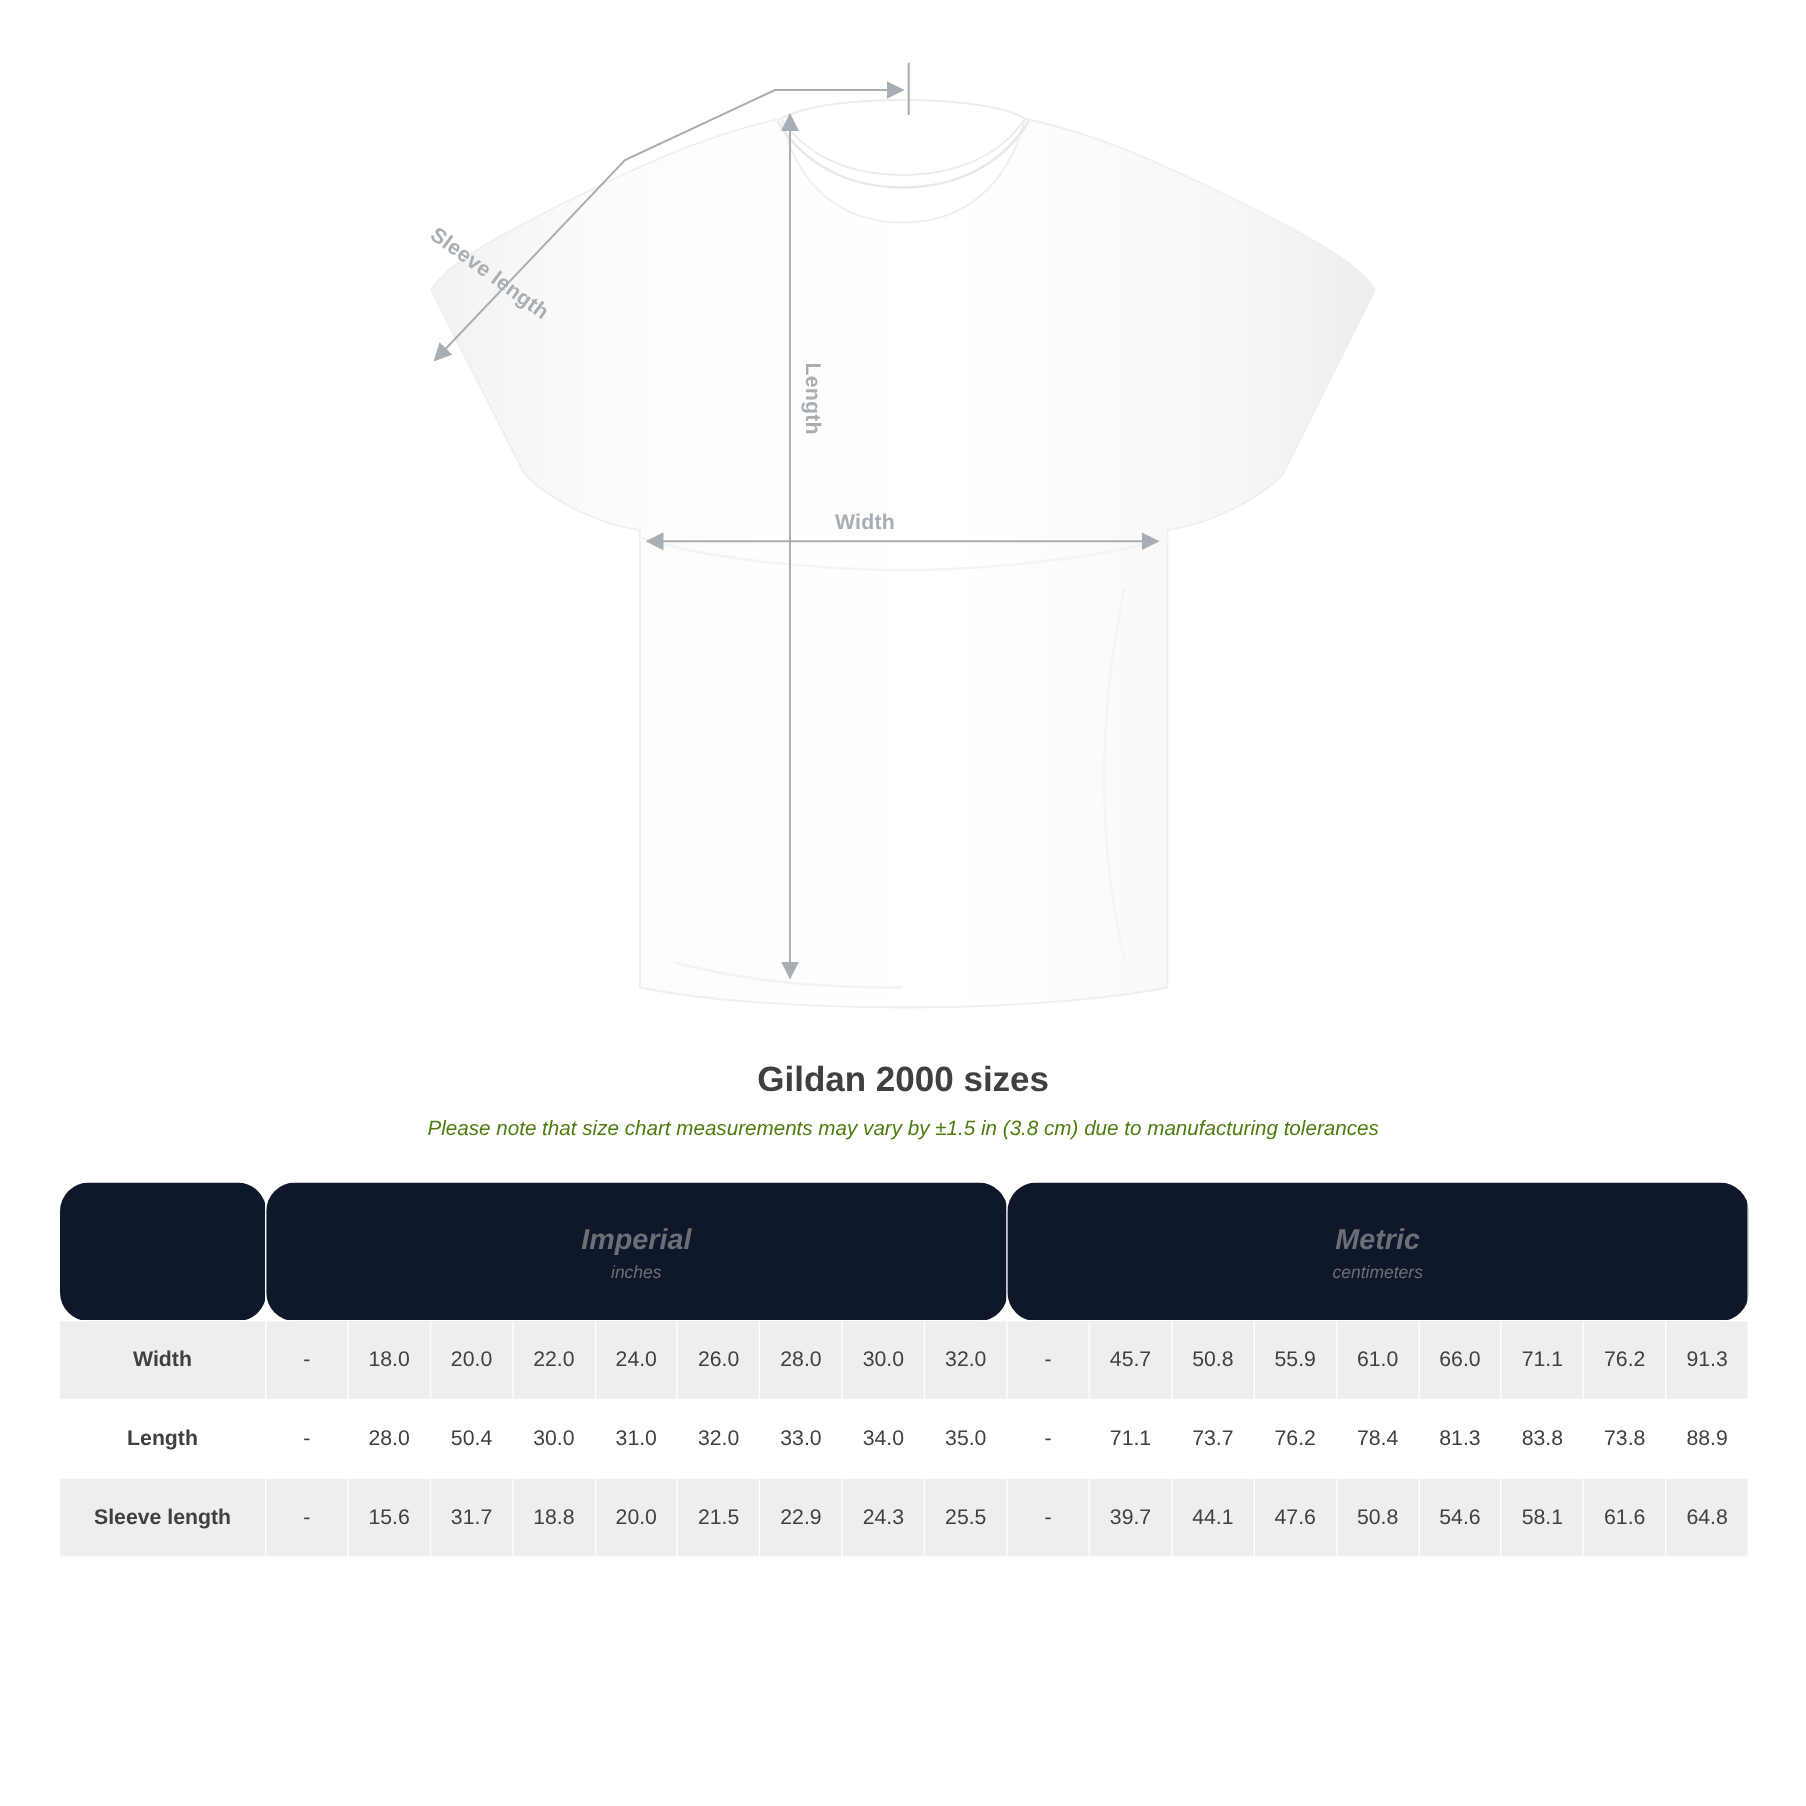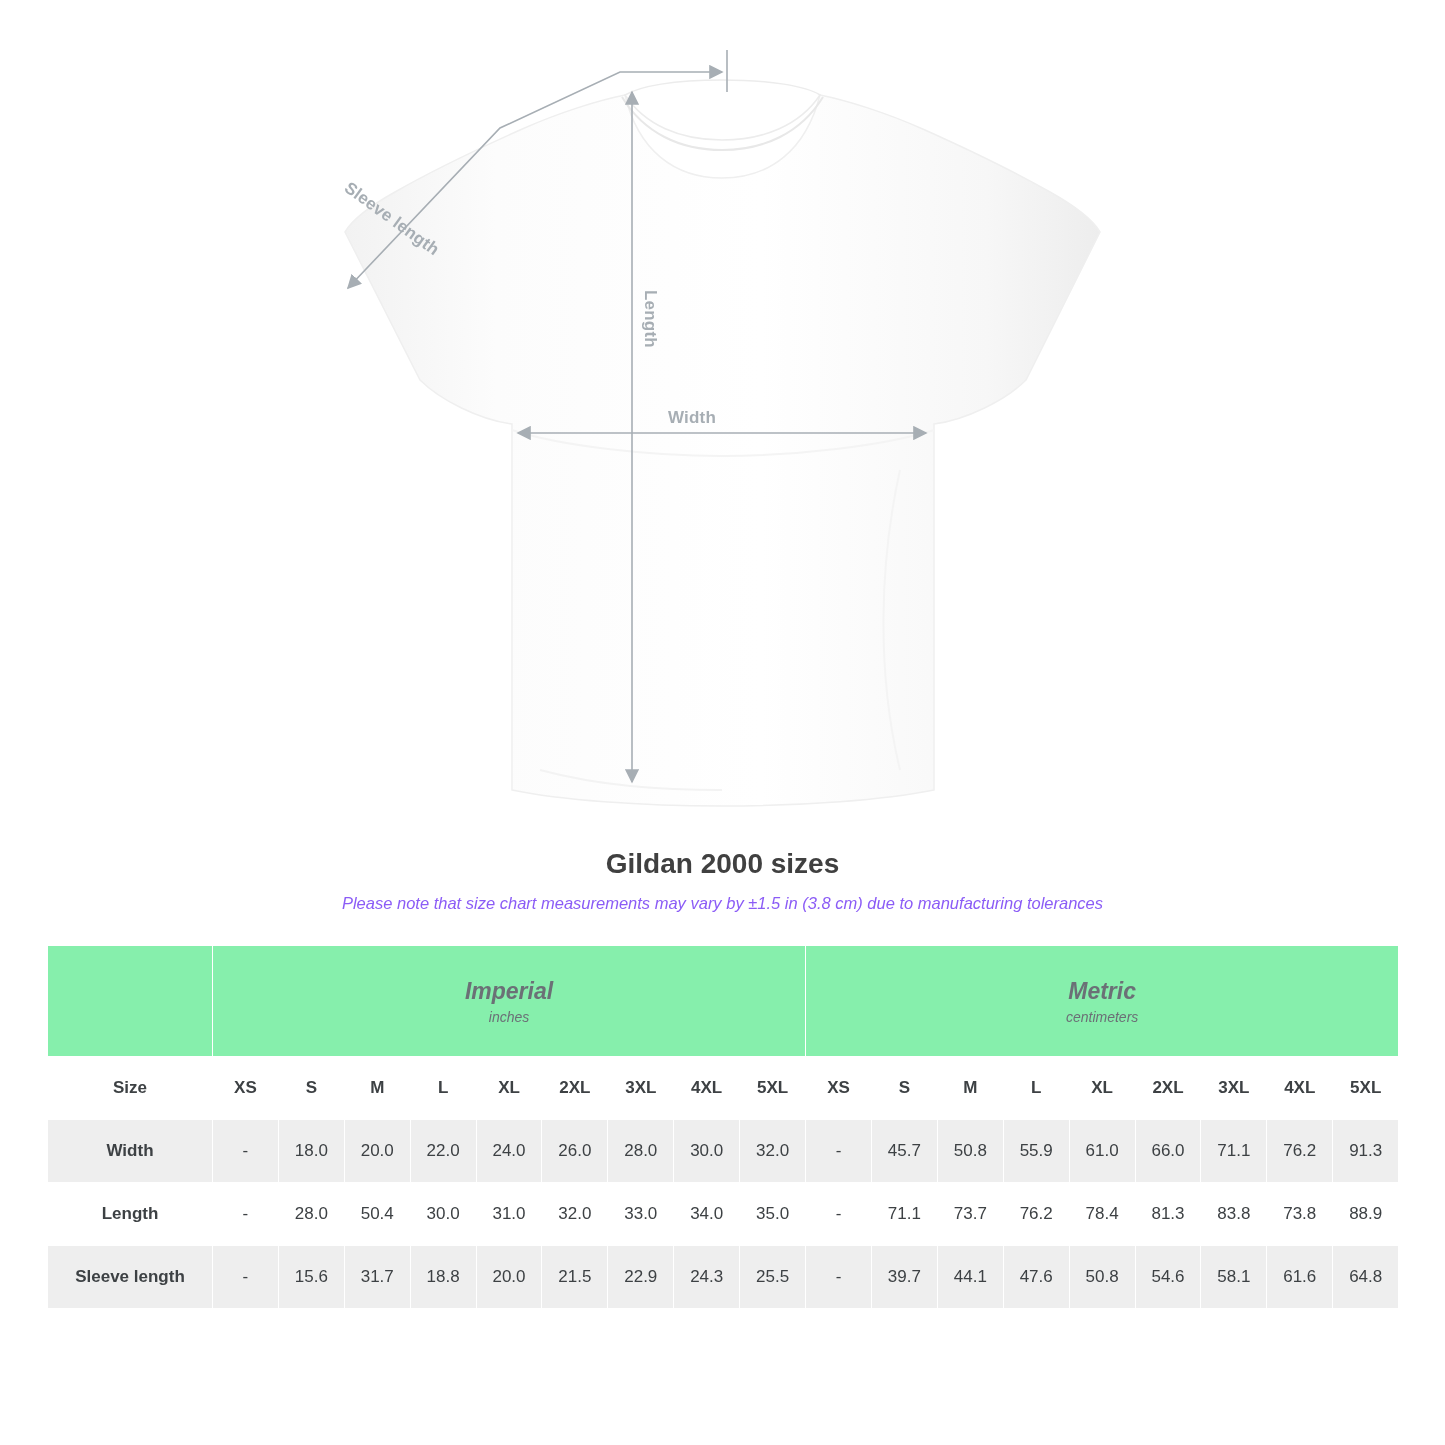--- a/index.html
+++ b/index.html
@@ -62,21 +62,21 @@
   }
   .chart-title {
     font-size: 28px;
     font-weight: bold;
     color: #404040;
     margin: 0;
   }
   .chart-note {
     font-size: 16.5px;
     font-style: italic;
-    color: #8b5cf6;
+    color: #4d7c0f;
     margin-top: 14px;
   }
 
   
   .table-wrap {
     margin: 32px 47px 0 47px;
   }
   table.size-table {
     border-collapse: collapse;
     width: 1351px;
@@ -86,23 +86,24 @@
   table.size-table th {
     border: 1px solid #ffffff;
     text-align: center;
     font-size: 17px;
     color: #3d4144;
     padding: 0;
     height: 62px;
     vertical-align: middle;
   }
   .unit-head {
-    background: #86efac;
+    background: #0f172a;
     height: 110px !important;
     vertical-align: middle;
+    border-radius: 23px;
   }
   .unit-sys {
     font-size: 23px;
     font-style: italic;
     font-weight: bold;
     color: #6b7076;
     display: block;
     line-height: 1.25;
   }
   .unit-sub {
@@ -231,41 +232,20 @@
         <td class="unit-head" colspan="9">
           <span class="unit-sys">Imperial</span>
           <span class="unit-sub">inches</span>
         </td>
         <td class="unit-head" colspan="9">
           <span class="unit-sys">Metric</span>
           <span class="unit-sub">centimeters</span>
         </td>
       </tr>
 
-      <tr class="hdr-row">
-        <td class="rowlabel">Size</td>
-        <td>XS</td>
-        <td>S</td>
-        <td>M</td>
-        <td>L</td>
-        <td>XL</td>
-        <td>2XL</td>
-        <td>3XL</td>
-        <td>4XL</td>
-        <td>5XL</td>
-        <td>XS</td>
-        <td>S</td>
-        <td>M</td>
-        <td>L</td>
-        <td>XL</td>
-        <td>2XL</td>
-        <td>3XL</td>
-        <td>4XL</td>
-        <td>5XL</td>
-      </tr>
 
       <tr class="row-even">
         <td class="rowlabel">Width</td>
         <td>-</td>
         <td>18.0</td>
         <td>20.0</td>
         <td>22.0</td>
         <td>24.0</td>
         <td>26.0</td>
         <td>28.0</td>

